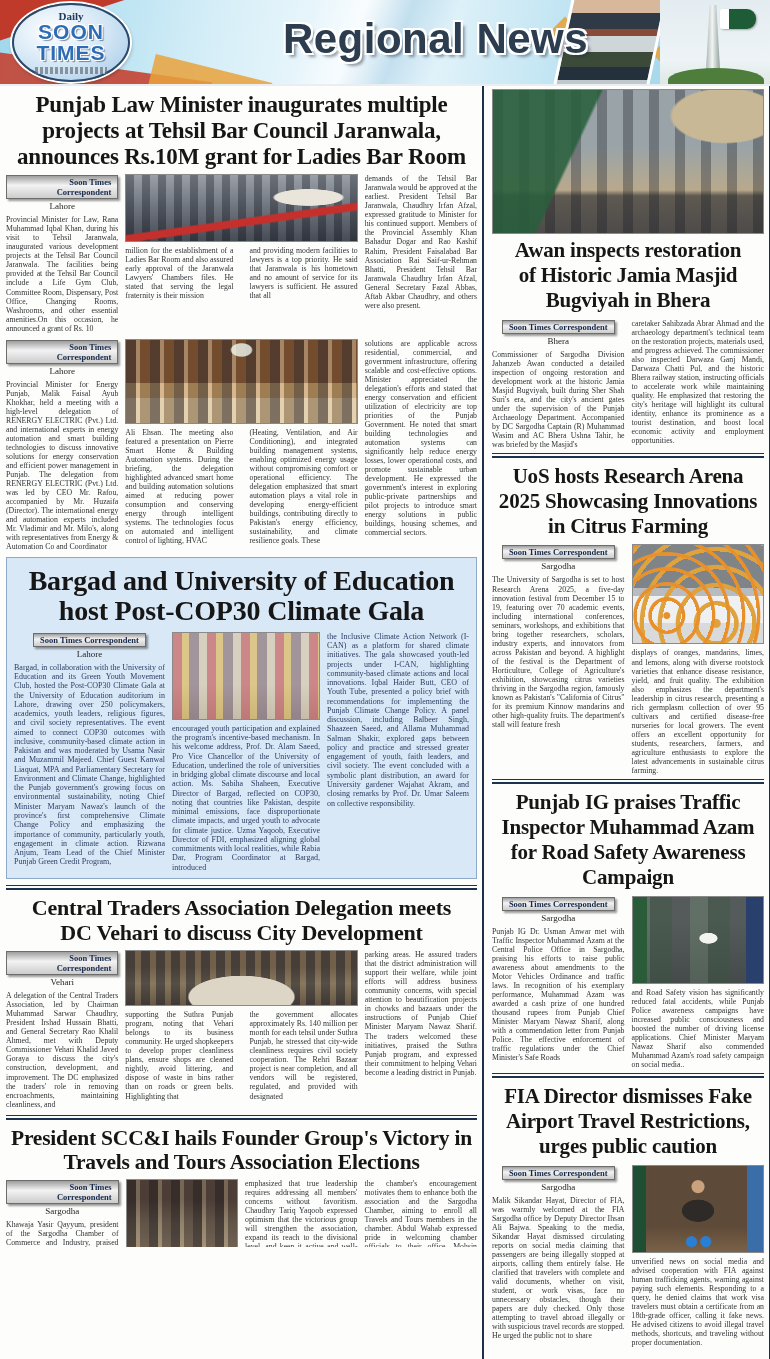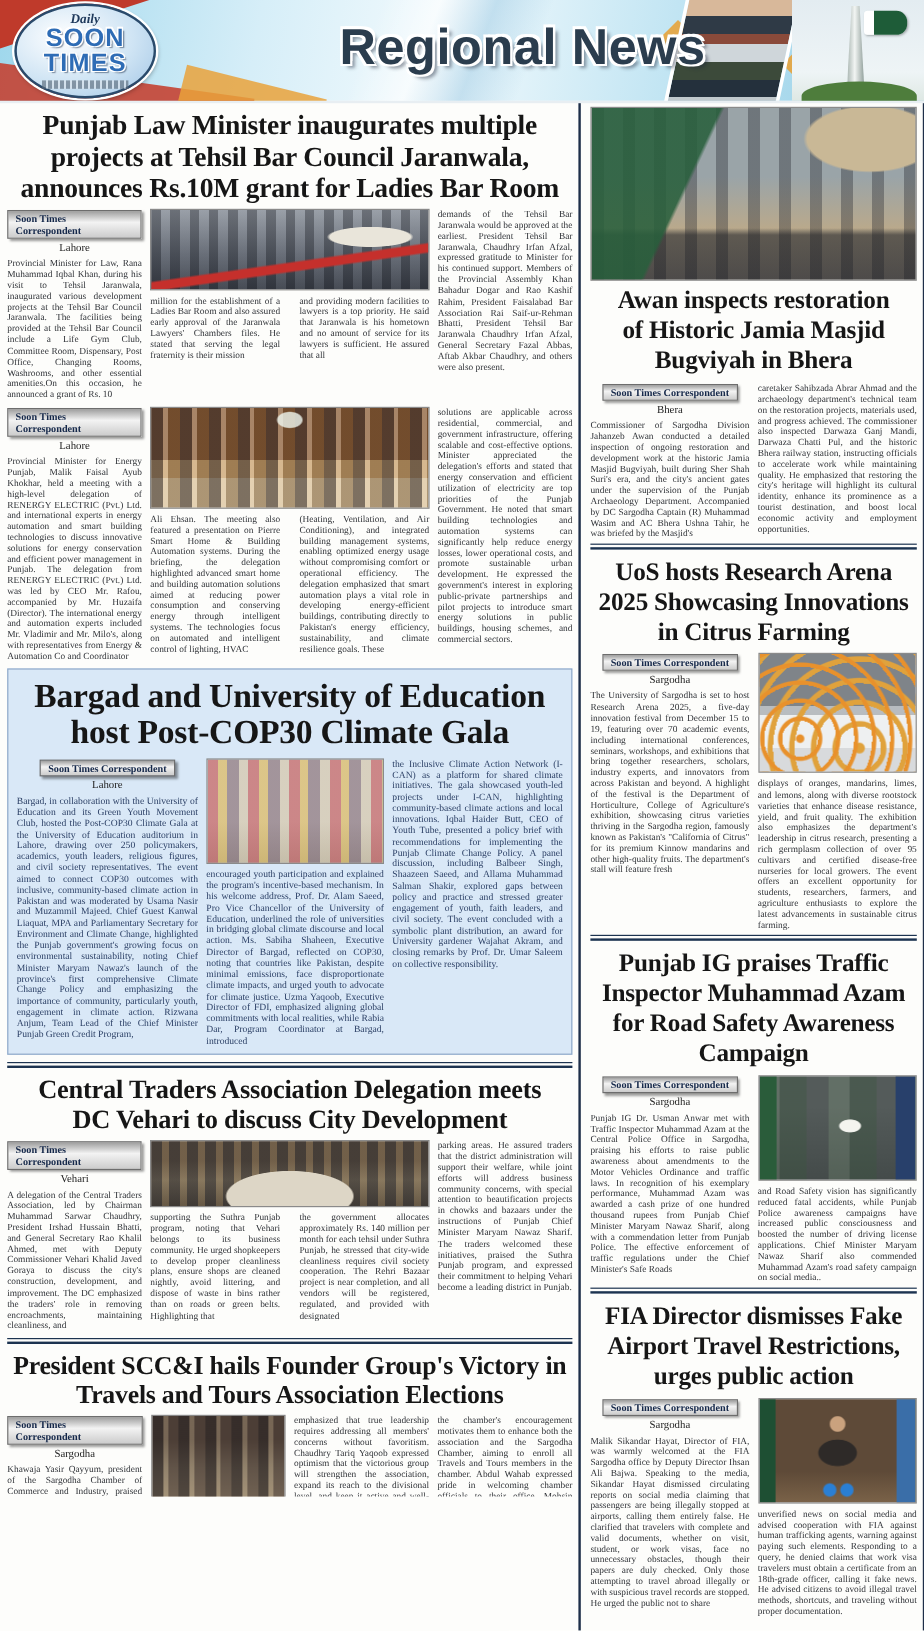--- a/index.html
+++ b/index.html
@@ -18,21 +18,21 @@
   .dia { position:absolute; transform:rotate(45deg); opacity:.9; }
   .d1 { left:552px; top:22px; width:26px; height:26px; background:#e7a33c; }
   .d2 { left:598px; top:48px; width:18px; height:18px; background:#3468ad; }
   .d3 { left:628px; top:16px; width:20px; height:20px; background:#c23b2f; }
   .d4 { left:655px; top:46px; width:15px; height:15px; background:#e7a33c; }
   .d5 { left:688px; top:24px; width:13px; height:13px; background:#3468ad; }
   .logo { position:absolute; left:12px; top:3px; width:118px; height:79px; border-radius:50%;
     background:radial-gradient(ellipse at 35% 35%, #ffffff 0%, #cfe4f4 55%, #9fc4e4 100%);
     border:2px solid #2a4a6b; box-shadow:0 0 0 2px #fff, 1px 2px 4px rgba(0,0,0,.4);
     display:flex; flex-direction:column; align-items:center; justify-content:center; z-index:3; }
-  .logo-daily { font-style:italic; font-weight:700; font-size:11px; color:#203a5c; line-height:1; }
+  .logo-daily { font-weight:700; font-size:11px; color:#203a5c; line-height:1; }
   .logo-big { font-family:"Liberation Sans", sans-serif; font-weight:900; font-size:21px; letter-spacing:1px;
     color:#2e6cb5; line-height:.98;
     text-shadow:-1px -1px 0 #fff, 1px -1px 0 #fff, -1px 1px 0 #fff, 1px 1px 0 #fff, 2px 2px 1px rgba(20,40,70,.5); }
   .logo-sub { width:72px; height:7px; margin-top:3px; opacity:.65;
     background:repeating-linear-gradient(90deg,#5a6a7a 0 3px,#d8e0e8 3px 5px); }
   .mh-title { position:absolute; left:238px; top:15px; width:395px; text-align:center; z-index:2;
     font-family:"Liberation Sans", sans-serif; font-weight:700; font-size:42px; letter-spacing:.5px; color:#2b3d4e;
     text-shadow:-2px -2px 0 #fff, 2px -2px 0 #fff, -2px 2px 0 #fff, 2px 2px 0 #fff, 4px 4px 3px rgba(30,40,60,.45); }
   .mh-strip { position:absolute; right:112px; top:-4px; width:96px; height:96px; transform:skewX(-12deg);
     border-left:3px solid #fff; border-right:3px solid #fff;
@@ -52,21 +52,21 @@
                border-left:2px solid #1e2f49; border-right:1px solid #1e2f49; }
 
   .hl { font-weight:700; text-align:center; color:#161616; white-space:pre-line; letter-spacing:-.2px; line-height:1.12; margin:3px 0 5px; }
   .hl-a1 { font-size:23px; } .hl-a2 { font-size:23px; } .hl-a3 { font-size:28px; line-height:1.08; }
   .hl-a4 { font-size:22px; } .hl-a5 { font-size:21.5px; }
   .rhl   { font-size:21px; line-height:1.2; margin:4px 0 5px; }
 
   .byline-badge { display:block; margin:1px auto 1px; width:max-content; max-width:100%;
     background:linear-gradient(180deg,#9e9e9e,#f3f3f3 42%,#cccccc);
     border:1px solid #6d6d6d; box-shadow:2px 2px 2px rgba(0,0,0,.4);
-    padding:1px 6px; font-size:8.5px; font-weight:700; color:#15284a; text-align:left; }
+    padding:1px 6px; font-size:8.5px; font-weight:700; color:#15284a; text-align:right; }
   .dateline { text-align:center; font-size:9px; color:#1d1d1d; margin:2px 0 4px; }
 
   .btxt { font-size:7.8px; line-height:1.16; text-align:justify; color:#2f3237; }
   .art { margin-bottom:6px; }
   .art-cols { display:flex; gap:7px; }
   .acol { flex:1 1 0; min-width:0; }
   .amid { flex:2.07 1 0; min-width:0; }
   .amid-cols { display:flex; gap:16px; margin-top:4px;font-family:Liberation Serif, serif; }
   .amid-cols .btxt { flex:1 1 0; min-width:0; }
 
@@ -329,21 +329,21 @@
           <p class="btxt" style="margin-top:4px">and Road Safety vision has significantly reduced fatal accidents, while Punjab Police awareness campaigns have increased public consciousness and boosted the number of driving license applications. Chief Minister Maryam Nawaz Sharif also commended Muhammad Azam's road safety campaign on social media..</p>
         </div>
       </div>
     </section>
 
     <div class="sep"></div>
 
     <section class="rart">
       <h2 class="hl rhl">FIA Director dismisses Fake
 Airport Travel Restrictions,
-urges public action</h2>
+urges public caution</h2>
       <div class="rcols">
         <div class="rcol">
           <div class="byline-badge">Soon Times Correspondent</div>
           <div class="dateline">Sargodha</div>
           <p class="btxt">Malik Sikandar Hayat, Director of FIA, was warmly welcomed at the FIA Sargodha office by Deputy Director Ihsan Ali Bajwa. Speaking to the media, Sikandar Hayat dismissed circulating reports on social media claiming that passengers are being illegally stopped at airports, calling them entirely false. He clarified that travelers with complete and valid documents, whether on visit, student, or work visas, face no unnecessary obstacles, though their papers are duly checked. Only those attempting to travel abroad illegally or with suspicious travel records are stopped. He urged the public not to share</p>
         </div>
         <div class="rcol">
           <div class="ph ph-desk"></div>
           <p class="btxt" style="margin-top:4px">unverified news on social media and advised cooperation with FIA against human trafficking agents, warning against paying such elements. Responding to a query, he denied claims that work visa travelers must obtain a certificate from an 18th-grade officer, calling it fake news. He advised citizens to avoid illegal travel methods, shortcuts, and traveling without proper documentation.</p>
         </div>

